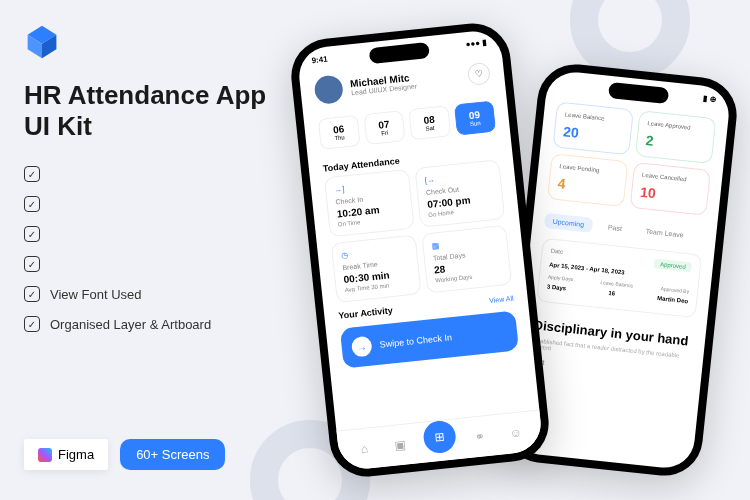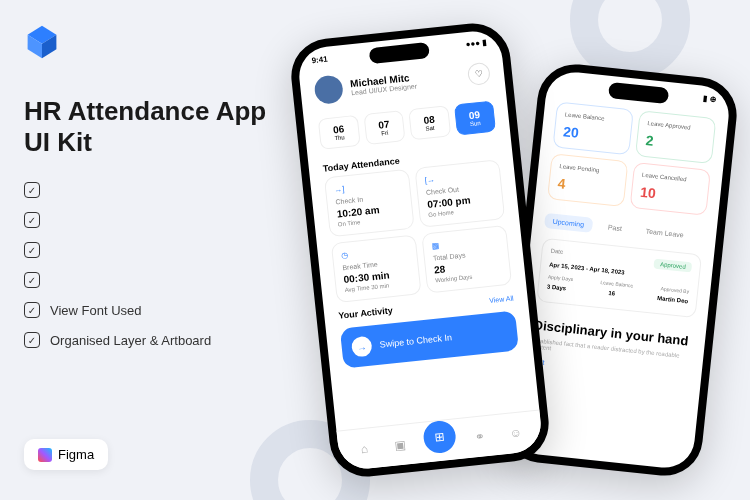--- a/index.html
+++ b/index.html
@@ -1,27 +1,27 @@
 <!DOCTYPE html>
 <html><head>
 <meta charset="utf-8">
 <style>
 *{margin:0;padding:0;box-sizing:border-box;font-family:-apple-system,BlinkMacSystemFont,sans-serif}
 body{width:750px;height:500px;background:#f0f2f7;position:relative;overflow:hidden}
 .deco-ring{position:absolute;width:120px;height:120px;border:28px solid #c8d0e0;border-radius:50%;opacity:.5}
 .ring1{top:-40px;right:60px}
 .ring2{bottom:-40px;left:250px}
 .logo{position:absolute;top:24px;left:24px;width:36px;height:36px}
-.content{position:absolute;left:24px;top:96px;width:260px}
+.content{position:absolute;left:24px;top:80px;width:260px}
 .title{font-size:26px;font-weight:700;color:#1a1a1a;line-height:1.2;margin-bottom:24px}
 .features{list-style:none}
 .features li{display:flex;align-items:center;gap:10px;margin-bottom:14px;font-size:13px;color:#333}
 .check{width:16px;height:16px;border:1.5px solid #333;border-radius:4px;display:flex;align-items:center;justify-content:center;font-size:10px;flex-shrink:0}
 .badges{position:absolute;bottom:30px;left:24px;display:flex;gap:12px;align-items:center}
-.figma-badge{display:flex;align-items:center;gap:6px;background:#fff;padding:8px 14px;border-radius:10px;font-size:13px;font-weight:500;box-shadow:0 2px 8px rgba(0,0,0,.08)}
+.figma-badge{display:flex;align-items:center;gap:6px;background:#fff;padding:8px 14px;border-radius:2px;font-size:13px;font-weight:500;box-shadow:0 2px 8px rgba(0,0,0,.08)}
 .figma-ico{width:14px;height:14px;background:linear-gradient(45deg,#ff4d4d,#a259ff,#1abcfe);border-radius:3px}
 .screens-badge{background:#2d7fff;color:#fff;padding:8px 16px;border-radius:10px;font-size:13px;font-weight:500}
 .phones{position:absolute;right:20px;top:20px;width:420px;height:460px}
 .phone{position:absolute;background:#000;border-radius:38px;padding:8px;box-shadow:0 10px 40px rgba(0,0,0,.2)}
 .phone1{width:220px;height:440px;left:0;top:10px;transform:rotate(-6deg);z-index:2}
 .phone2{width:200px;height:400px;right:10px;top:50px;transform:rotate(6deg);z-index:1}
 .screen{background:#fff;width:100%;height:100%;border-radius:30px;overflow:hidden;position:relative;font-size:9px}
 .notch{position:absolute;top:6px;left:50%;transform:translateX(-50%);width:60px;height:16px;background:#000;border-radius:10px;z-index:10}
 .status{display:flex;justify-content:space-between;padding:8px 14px 4px;font-size:8px;font-weight:600}
 .p1-head{display:flex;align-items:center;gap:8px;padding:8px 14px}
@@ -105,20 +105,21 @@
         <span>Organised Layer &amp; Artboard</span>
       </li>
   </ul>
 </div>
 
 <div class="badges">
   <div class="figma-badge">
       <span class="figma-ico"></span>
       <span>Figma</span>
     </div>
+  <div class="screens-badge">60+ Screens</div>
 </div>
 
 <div class="phones">
   <div class="phone phone1">
     <div class="screen">
       <div class="notch"></div>
       <div class="status">
           <span>9:41</span>
           <span>●●● ▮</span>
         </div>

